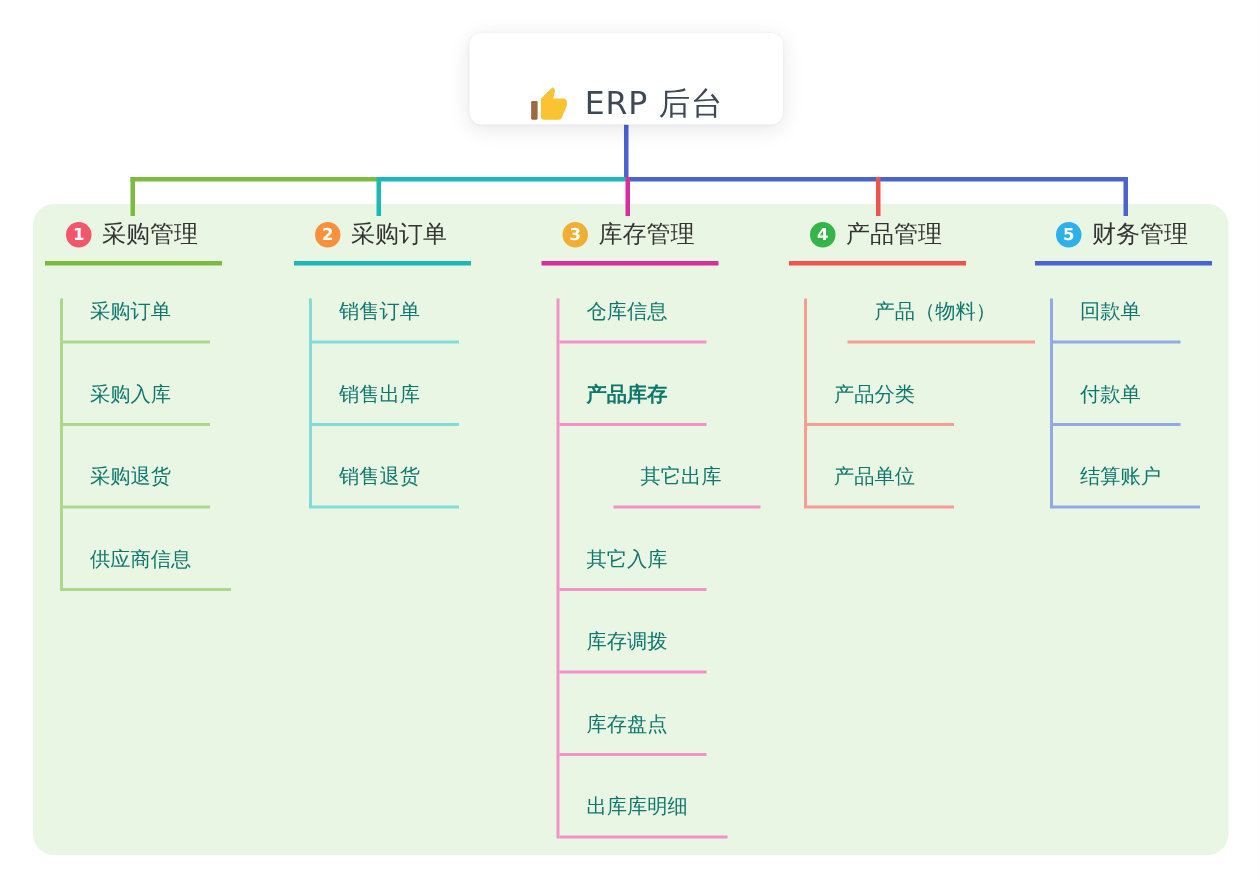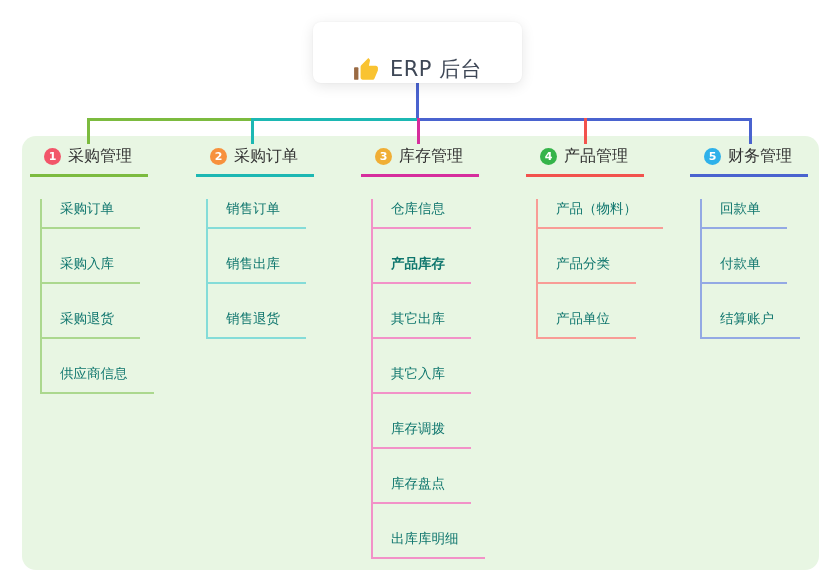--- a/index.html
+++ b/index.html
@@ -103,35 +103,35 @@
   </div>
 
   <div class="branch bx3">
     <div class="branch-header" style="border-bottom-color: rgb(214, 46, 157);">
       <span class="badge" style="background-color: rgb(240, 174, 53);">3</span>
       <span class="branch-label">库存管理</span>
     </div>
     <div class="children" style="border-left-color: rgb(242, 146, 200);">
       <div class="child" style="border-bottom-color: rgb(242, 146, 200);">仓库信息</div>
       <div class="child" style="border-bottom-color: rgb(242, 146, 200); font-weight: bold;">产品库存</div>
-      <div class="child" style="border-bottom-color: rgb(242, 146, 200);">其它出库</div>
+      <div class="child" style="border-bottom-color: rgb(242, 146, 200); margin-left: 36px;">其它出库</div>
       <div class="child" style="border-bottom-color: rgb(242, 146, 200);">其它入库</div>
       <div class="child" style="border-bottom-color: rgb(242, 146, 200);">库存调拨</div>
       <div class="child" style="border-bottom-color: rgb(242, 146, 200);">库存盘点</div>
       <div class="child" style="border-bottom-color: rgb(242, 146, 200);">出库库明细</div>
     </div>
   </div>
 
   <div class="branch bx4">
     <div class="branch-header" style="border-bottom-color: rgb(242, 82, 77);">
       <span class="badge" style="background-color: rgb(53, 180, 74);">4</span>
       <span class="branch-label">产品管理</span>
     </div>
     <div class="children" style="border-left-color: rgb(248, 156, 150);">
-      <div class="child" style="border-bottom-color: rgb(248, 156, 150);">产品（物料）</div>
+      <div class="child" style="border-bottom-color: rgb(248, 156, 150); margin-left: 27px;">产品（物料）</div>
       <div class="child" style="border-bottom-color: rgb(248, 156, 150);">产品分类</div>
       <div class="child" style="border-bottom-color: rgb(248, 156, 150);">产品单位</div>
     </div>
   </div>
 
   <div class="branch bx5">
     <div class="branch-header" style="border-bottom-color: rgb(74, 99, 207);">
       <span class="badge" style="background-color: rgb(46, 177, 234);">5</span>
       <span class="branch-label">财务管理</span>
     </div>

